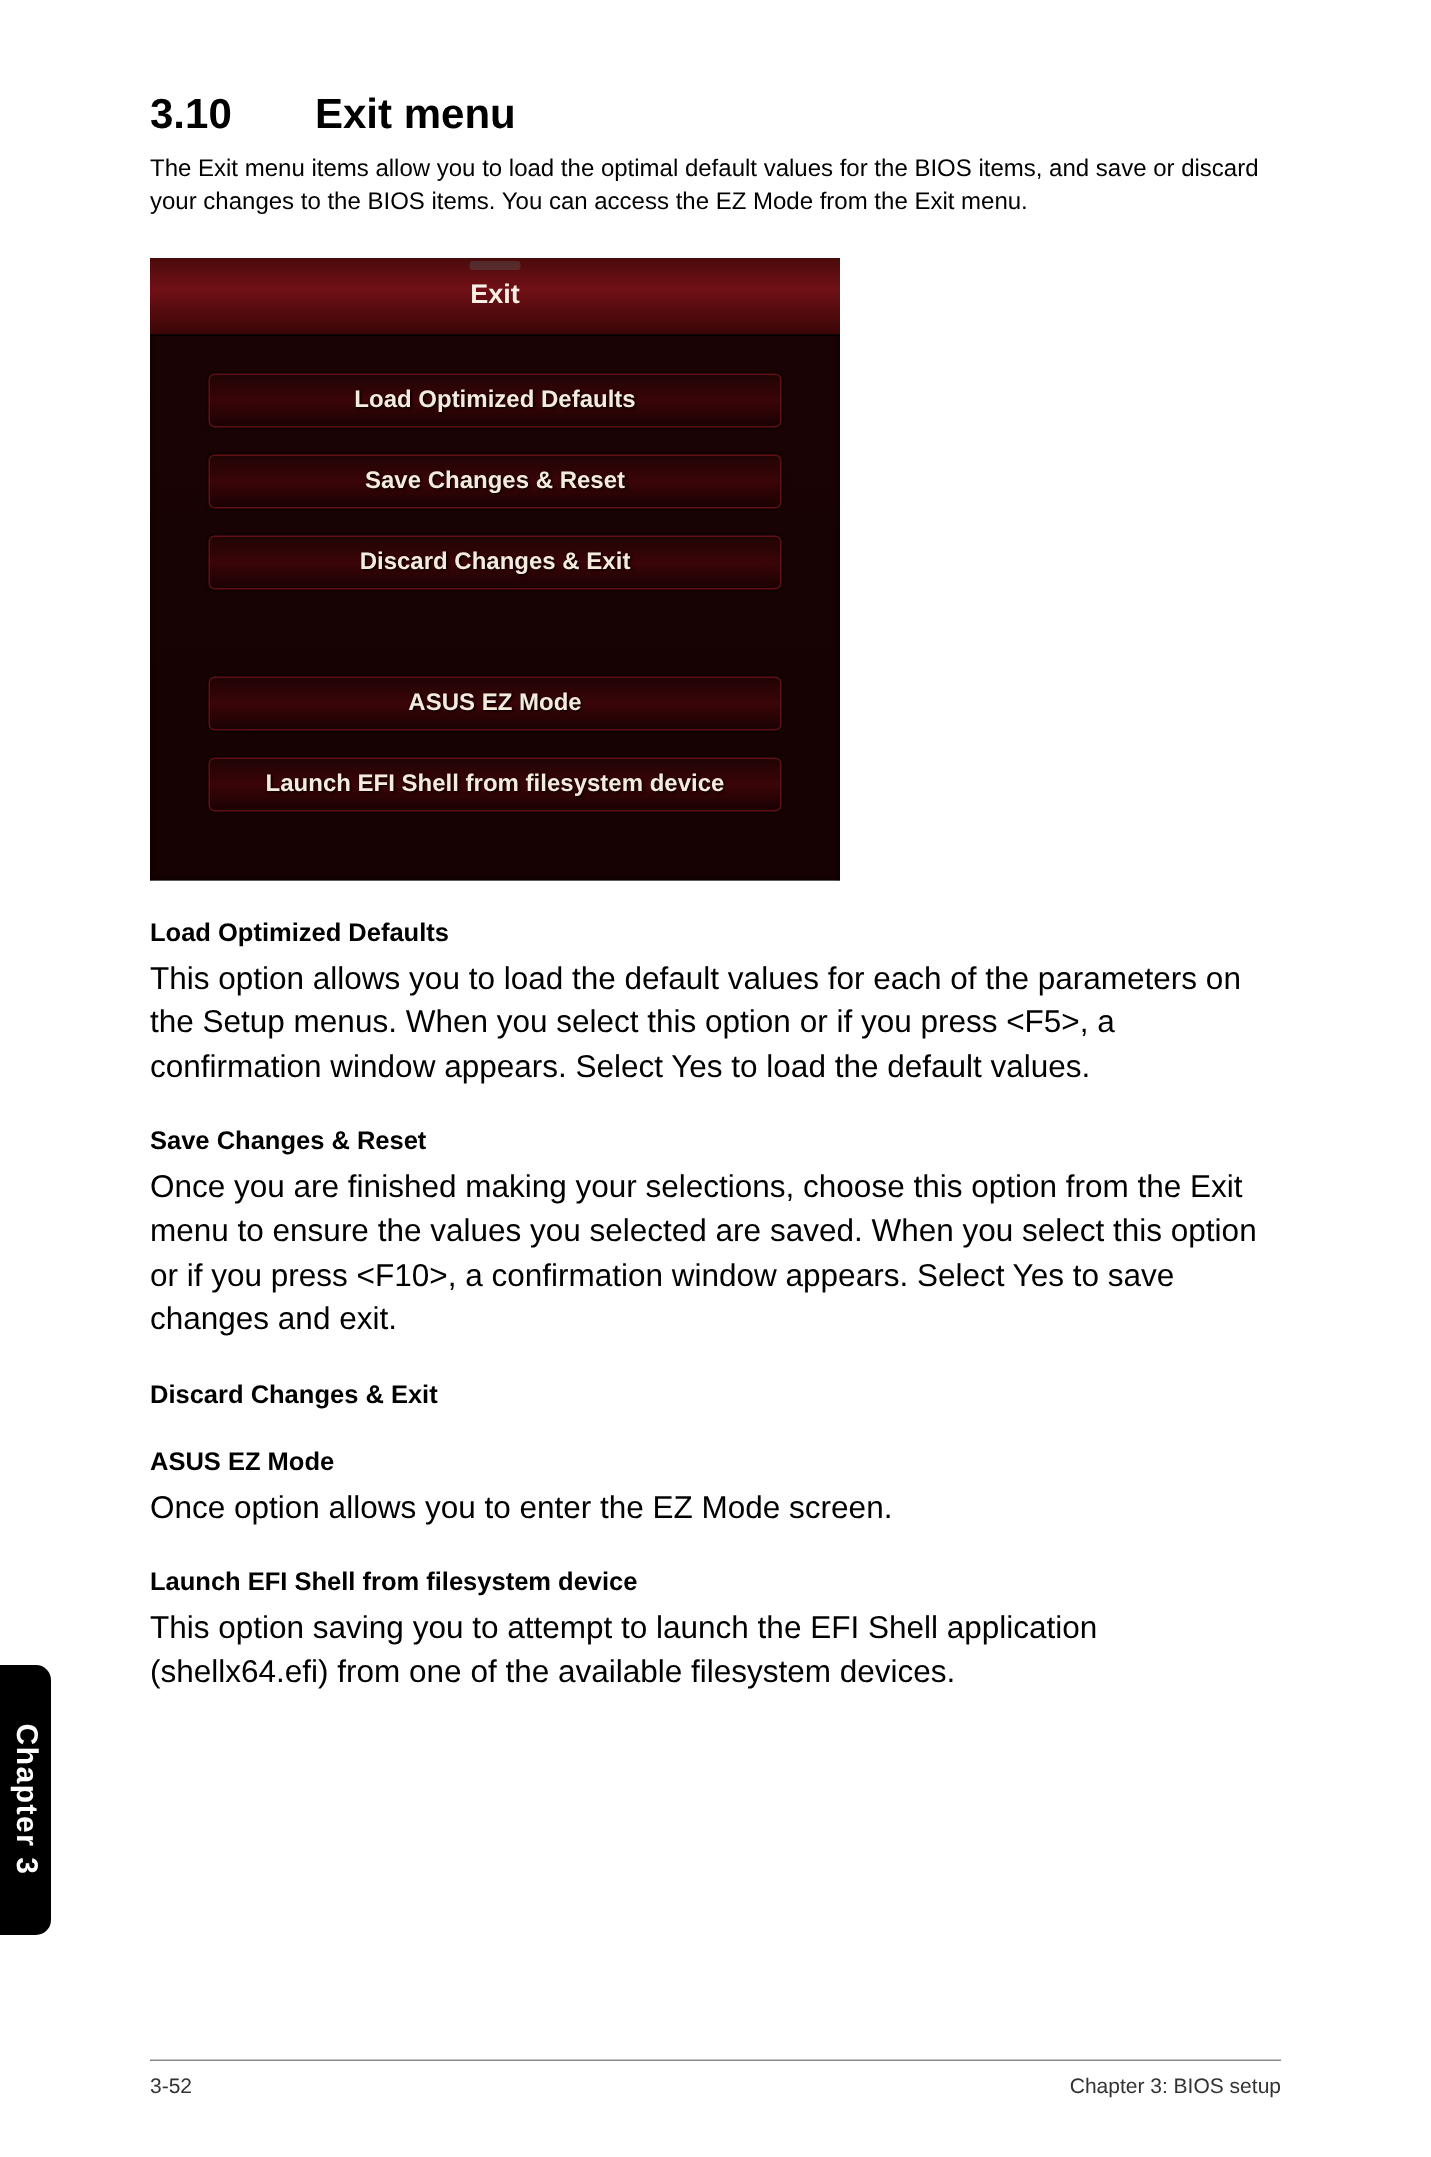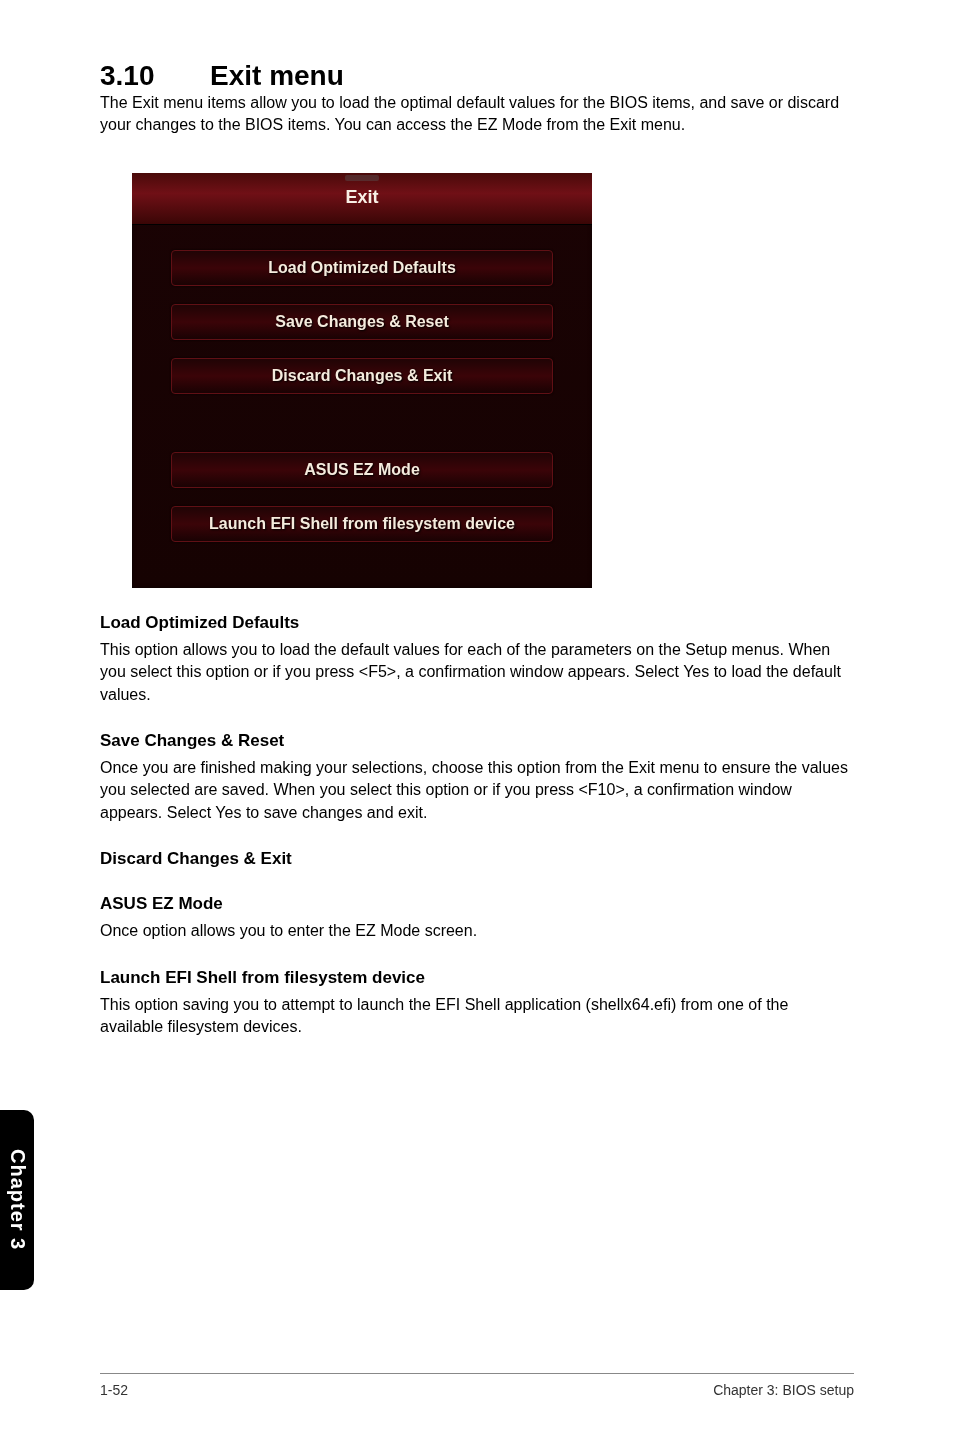--- a/index.html
+++ b/index.html
@@ -12,37 +12,36 @@
     position: relative;
     min-height: 1438px;
   }
   .page {
     padding: 60px 100px 40px 100px;
     position: relative;
   }
   .section-title {
     font-size: 28px;
     font-weight: bold;
-    margin-bottom: 0;
+    margin-bottom: 10px;
   }
   .section-num {
     display: inline-block;
     width: 110px;
   }
   .intro-text {
     font-size: 16px;
     line-height: 1.4;
-    margin-bottom: 36px;
+    margin-bottom: 25px;
   }
   .bios-panel {
     width: 460px;
     background: linear-gradient(#1a0304, #160202);
     padding: 0 0 18px 0;
     box-shadow: 0 0 4px rgba(0,0,0,0.6) inset;
-    margin-left: 32px;
   }
   .bios-header {
     background: linear-gradient(#4a0a0a, #701016 40%, #3a0606);
     text-align: center;
     padding: 14px 0 16px 0;
     color: #f9f0e6;
     font-family: "Trebuchet MS", Arial, sans-serif;
     font-weight: bold;
     font-size: 18px;
     position: relative;
@@ -82,21 +81,21 @@
   .bios-gap {
     height: 40px;
   }
   .sub-heading {
     font-size: 17px;
     font-weight: bold;
     margin-top: 25px;
     margin-bottom: 6px;
   }
   .sub-text {
-    font-size: 16px;
+    font-size: 21px;
     line-height: 1.4;
   }
   .side-tab {
     position: absolute;
     left: 0;
     top: 1110px;
     width: 34px;
     height: 180px;
     background: #000;
     border-top-right-radius: 10px;
@@ -163,15 +162,15 @@
   <div class="sub-heading">Launch EFI Shell from filesystem device</div>
   <div class="sub-text">This option saving you to attempt to launch the EFI Shell application (shellx64.efi) from one of the available filesystem devices.</div>
 
 </div>
 
 <div class="side-tab">
   <span>Chapter 3</span>
 </div>
 
 <div class="footer">
-  <span>1-52</span>
+  <span>3-52</span>
   <span>Chapter 3: BIOS setup</span>
 </div>
 
 </body></html>

